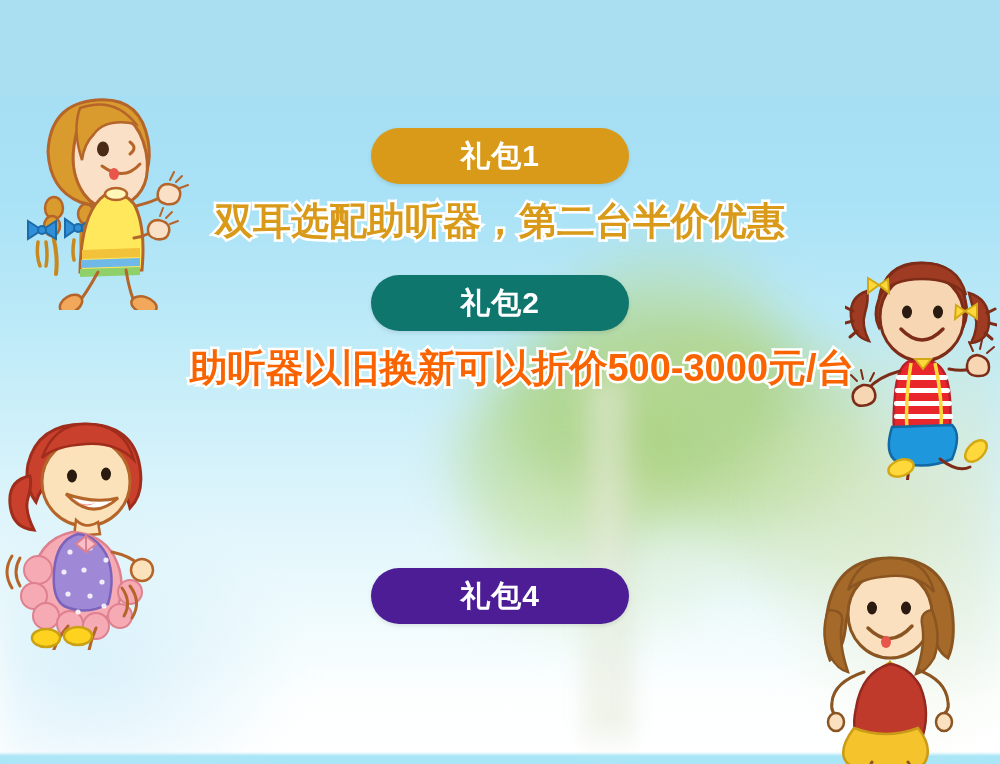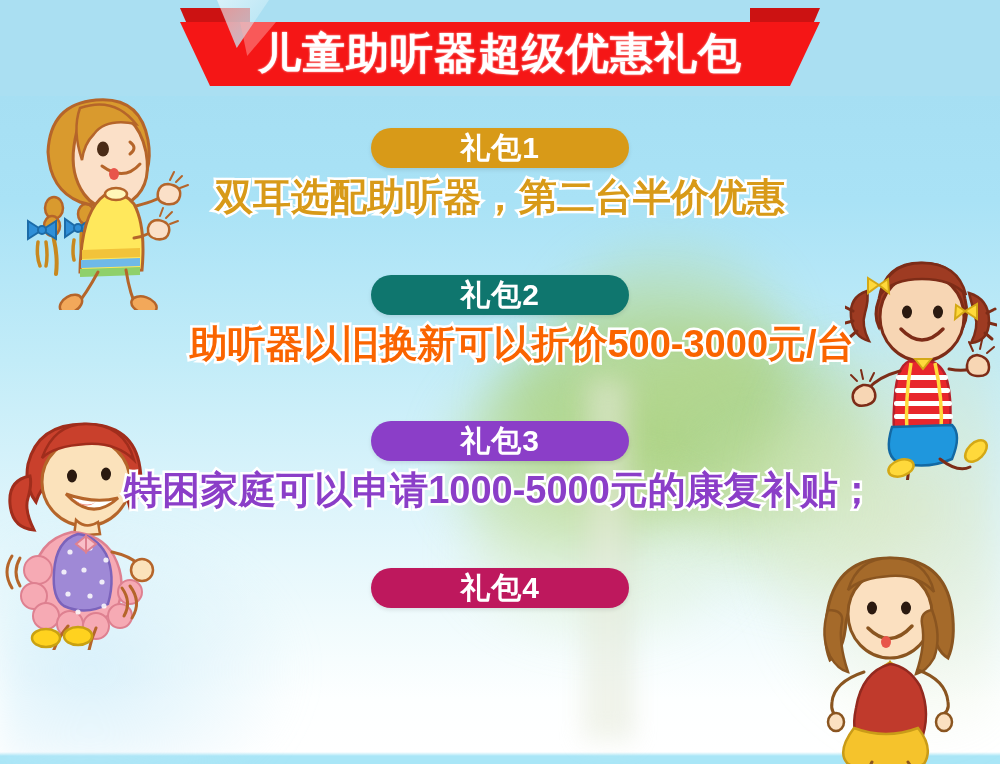--- a/index.html
+++ b/index.html
@@ -92,30 +92,30 @@
     display:flex; align-items:center; justify-content:center;
     color:#ffffff;
     font-size:43px; font-weight:bold; letter-spacing:1px;
     text-shadow:0 0 2px rgba(255,255,255,.9);
     white-space:nowrap;
   }
 
   
   .gift-block { position:absolute; left:0; width:1000px; }
   .badge {
-    width:258px; height:40px; margin:0 auto;
+    width:258px; height:56px; margin:0 auto;
     border-radius:28px;
     display:flex; align-items:center; justify-content:center;
     color:#fff; font-size:30px; font-weight:bold; letter-spacing:1px;
     box-shadow:0 2px 4px rgba(0,0,0,.10);
   }
   .gift-line {
     width:1000px; text-align:center;
     font-size:38px; font-weight:bold; letter-spacing:0px;
-    margin-top:4px;
+    margin-top:12px;
     white-space:nowrap;
     -webkit-text-stroke:5px #ffffff;
     paint-order:stroke fill;
     text-shadow:0 1px 0 rgba(255,255,255,.6);
   }
 
   .g1 { top:128px; }
   .g2 { top:275px; }
   .g3 { top:421px; }
   .g4 { top:568px; }
@@ -406,41 +406,29 @@
         <path d="M62 210 q-14 28 -18 52"></path>
         <path d="M98 210 q16 24 28 40"></path>
       </g>
     </svg>
   </div>
 
   <div class="kid" style="left:810px; top:745px;">
     <svg width="190" height="20" viewBox="0 0 190 20"></svg>
   </div>
 
-  <div class="ribbon-wrap">
-    <div class="ribbon-tail-l" style="background: rgb(204, 18, 18);"></div>
-    <div class="ribbon-tail-r" style="background: rgb(204, 18, 18);"></div>
-    <div class="ribbon-main" style="background: rgb(245, 22, 22);"></div>
-    <div class="ribbon-notch"></div>
-    <div class="ribbon-notch2"></div>
-    <div class="ribbon-title" style="color: rgb(255, 255, 255);">儿童助听器超级优惠礼包</div>
-  </div>
 
   <div class="gift-block g1">
     <div class="badge" style="background: rgb(216, 154, 24);">礼包1</div>
     <div class="gift-line" style="color: rgb(216, 154, 24);">双耳选配助听器，第二台半价优惠</div>
   </div>
 
   <div class="gift-block g2">
     <div class="badge" style="background: #0f766e;">礼包2</div>
     <div class="gift-line" style="color: rgb(250, 100, 0); padding-left: 44px;">助听器以旧换新可以折价500-3000元/台</div>
   </div>
 
-  <div class="gift-block g3">
-    <div class="badge" style="background: rgb(139, 62, 200);">礼包3</div>
-    <div class="gift-line" style="color: rgb(139, 62, 200);">特困家庭可以申请1000-5000元的康复补贴；</div>
-  </div>
 
   <div class="gift-block g4">
-    <div class="badge" style="background: #be185d;">礼包4</div>
+    <div class="badge" style="background: #4c1d95;">礼包4</div>
   </div>
 
 </div>
 
 </body></html>

